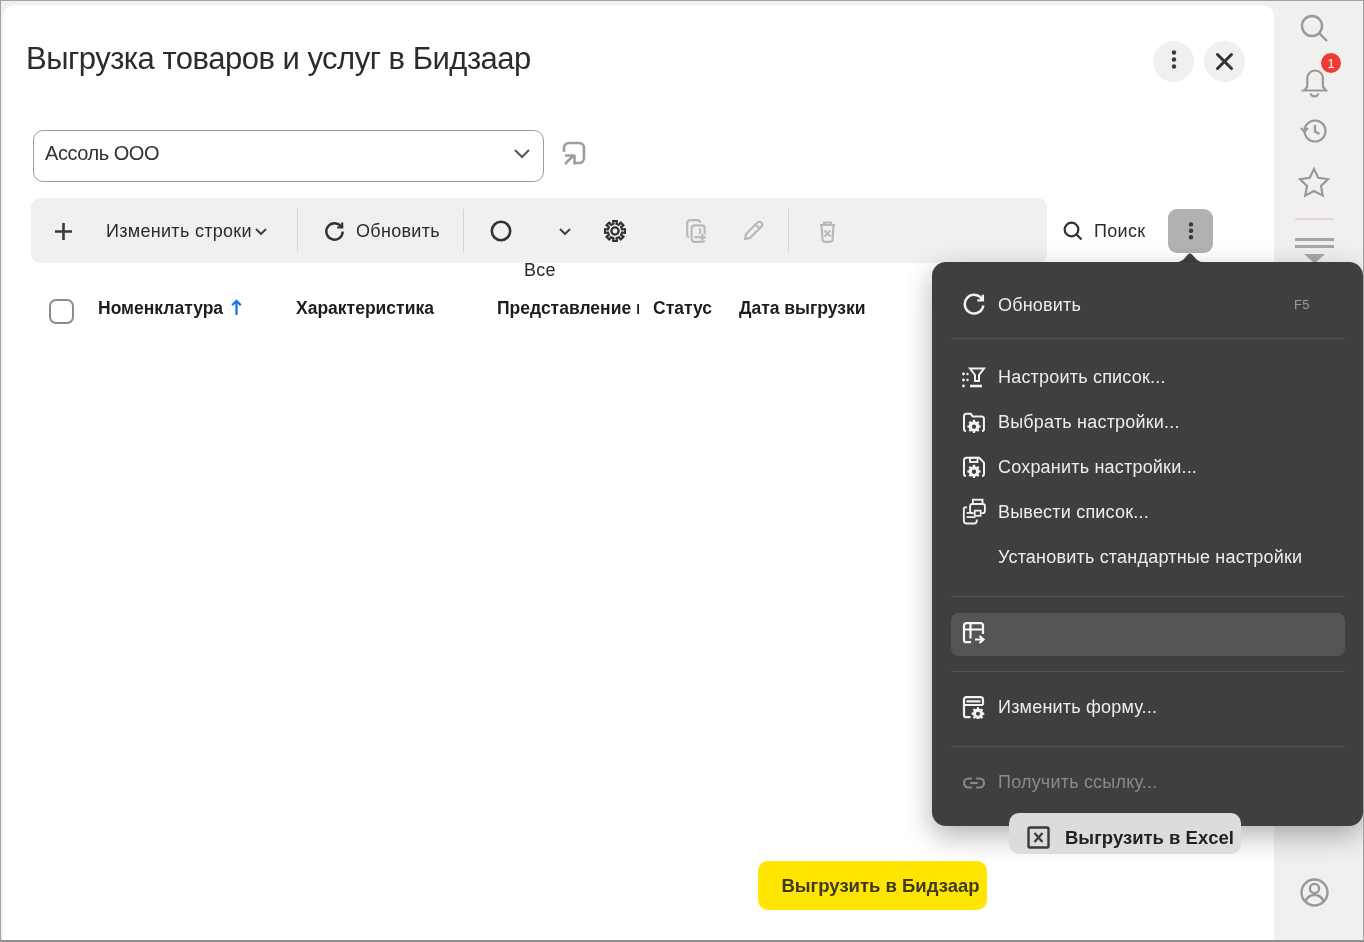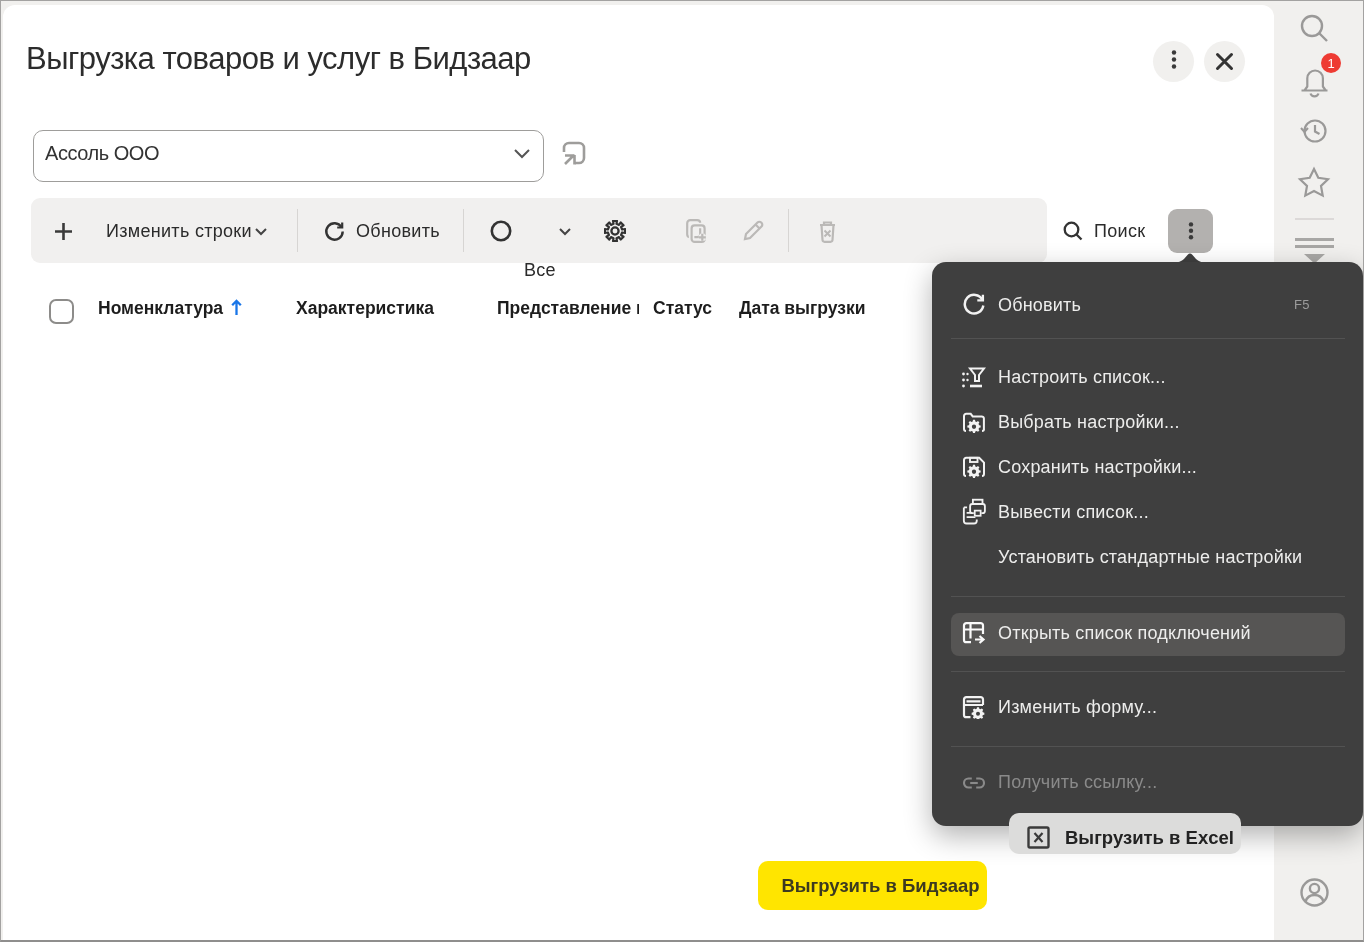--- a/index.html
+++ b/index.html
@@ -262,21 +262,20 @@
     <div class="m-row" style="top:240px;">Вывести список...</div>
 
     <div class="m-row" style="top:285px;">Установить стандартные настройки</div>
     <div class="m-div" style="top:334px;"></div>
 
     <svg class="m-ico" style="left:30px; top:359px;" viewBox="0 0 24 24" fill="none" stroke="#fafafa" stroke-width="2.2">
       <path d="M21 13 v-8.5 a2.3 2.3 0 0 0 -2.3 -2.3 h-14.4 a2.3 2.3 0 0 0 -2.3 2.3 v14.4 a2.3 2.3 0 0 0 2.3 2.3 h4.7"></path>
       <path d="M2.5 8.5 H21 M8.5 2.5 v15"></path>
       <path d="M13 18.5 h8 M17.5 15 l4 3.5 -4 3.5" stroke-width="2.2"></path>
     </svg>
-    <div class="m-row" style="top:361px;">Открыть список подключений</div>
     <div class="m-div" style="top:409px;"></div>
 
     <svg class="m-ico" style="top:433px;" viewBox="0 0 24 24" fill="none" stroke="#f2f2f2" stroke-width="2.2">
       <path d="M21 10 v-5.5 a2.3 2.3 0 0 0 -2.3 -2.3 h-14.4 a2.3 2.3 0 0 0 -2.3 2.3 v15.4 a2.3 2.3 0 0 0 2.3 2.3 h4.2"></path>
       <path d="M4.5 6.3 H18.5 M2.2 10 H21" stroke-width="2.2"></path>
       <g fill="#f2f2f2" stroke="none">
         <path d="M15 12.3 h2 l.3 1.5 a4.2 4.2 0 0 1 1.2 .5 l1.3 -.85 1.4 1.4 -.85 1.3 a4.2 4.2 0 0 1 .5 1.2 l1.5 .3 v2 l-1.5 .3 a4.2 4.2 0 0 1 -.5 1.2 l.85 1.3 -1.4 1.4 -1.3 -.85 a4.2 4.2 0 0 1 -1.2 .5 l-.3 1.5 h-2 l-.3 -1.5 a4.2 4.2 0 0 1 -1.2 -.5 l-1.3 .85 -1.4 -1.4 .85 -1.3 a4.2 4.2 0 0 1 -.5 -1.2 l-1.5 -.3 v-2 l1.5 -.3 a4.2 4.2 0 0 1 .5 -1.2 l-.85 -1.3 1.4 -1.4 1.3 .85 a4.2 4.2 0 0 1 1.2 -.5 z M16 16.8 a2 2 0 1 0 0 4 a2 2 0 0 0 0 -4 z"></path>
       </g>
     </svg>
     <div class="m-row" style="top:435px;">Изменить форму...</div>

